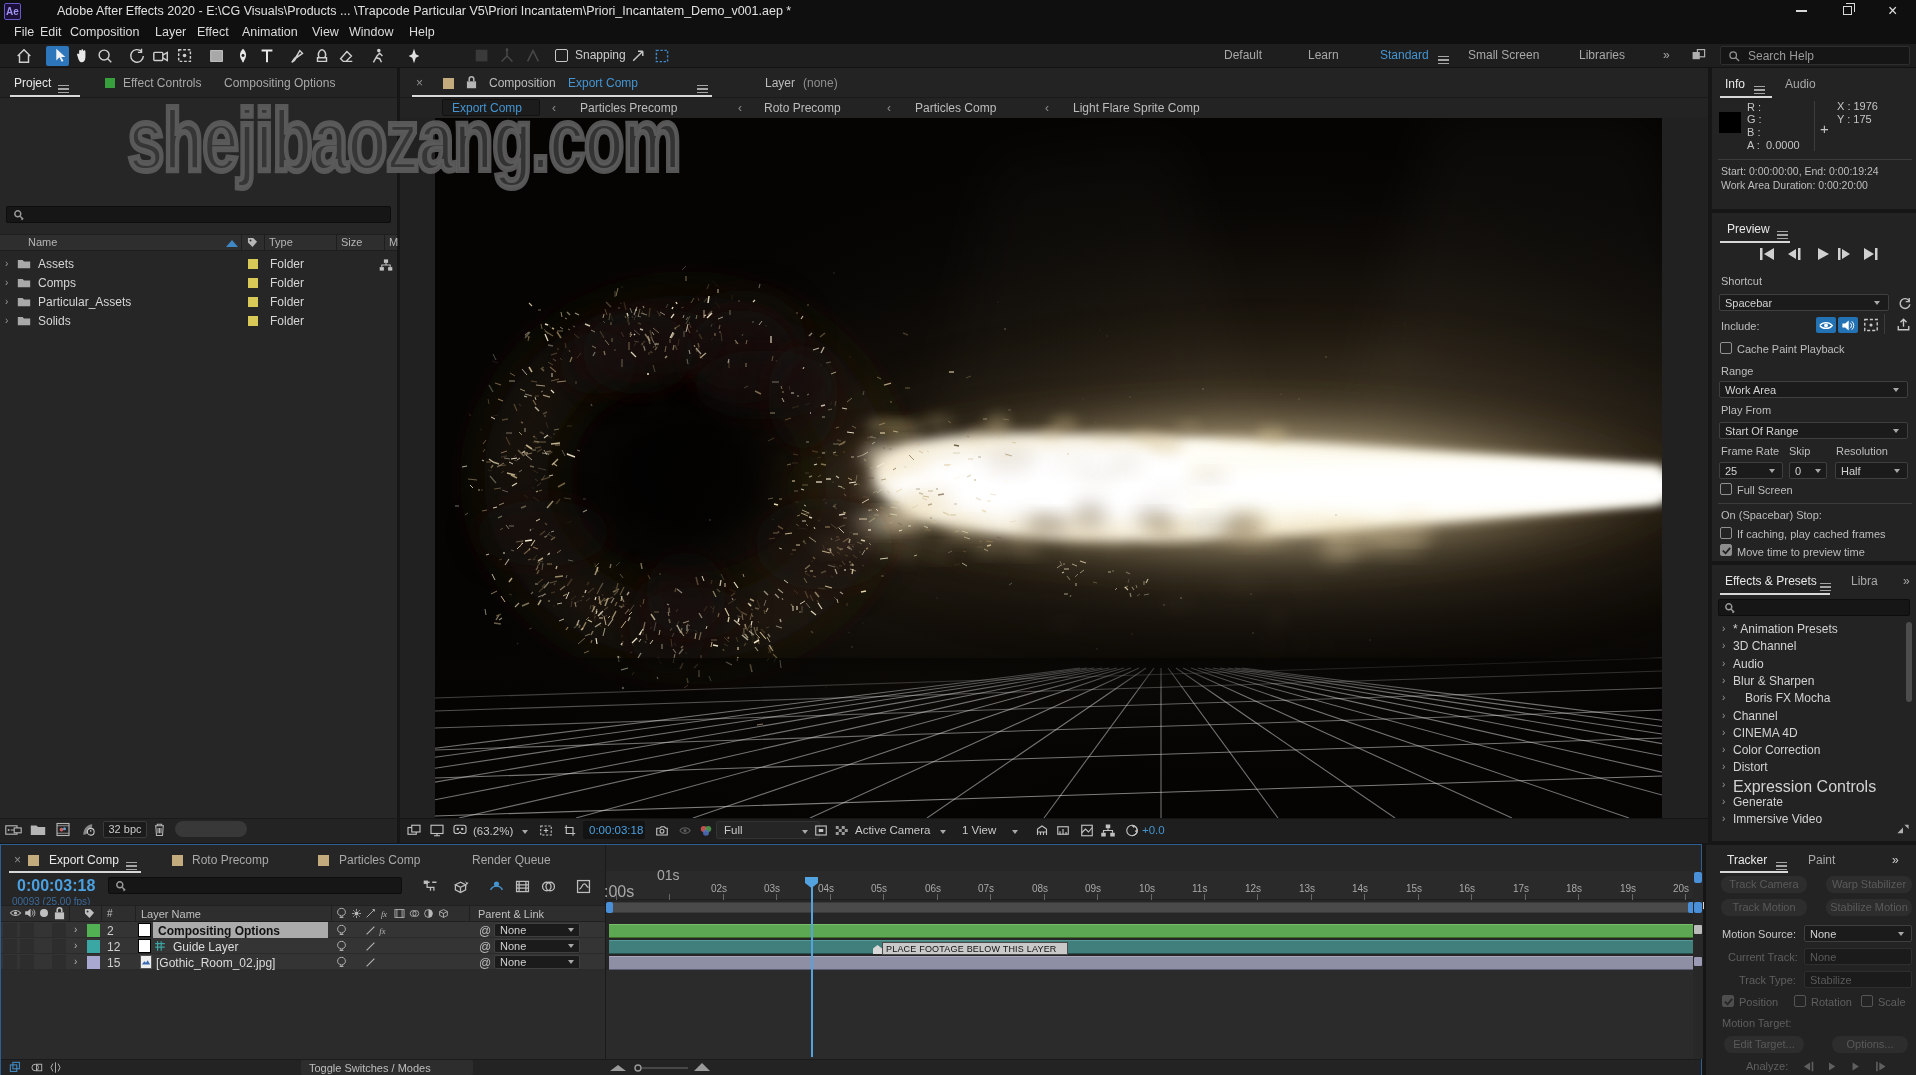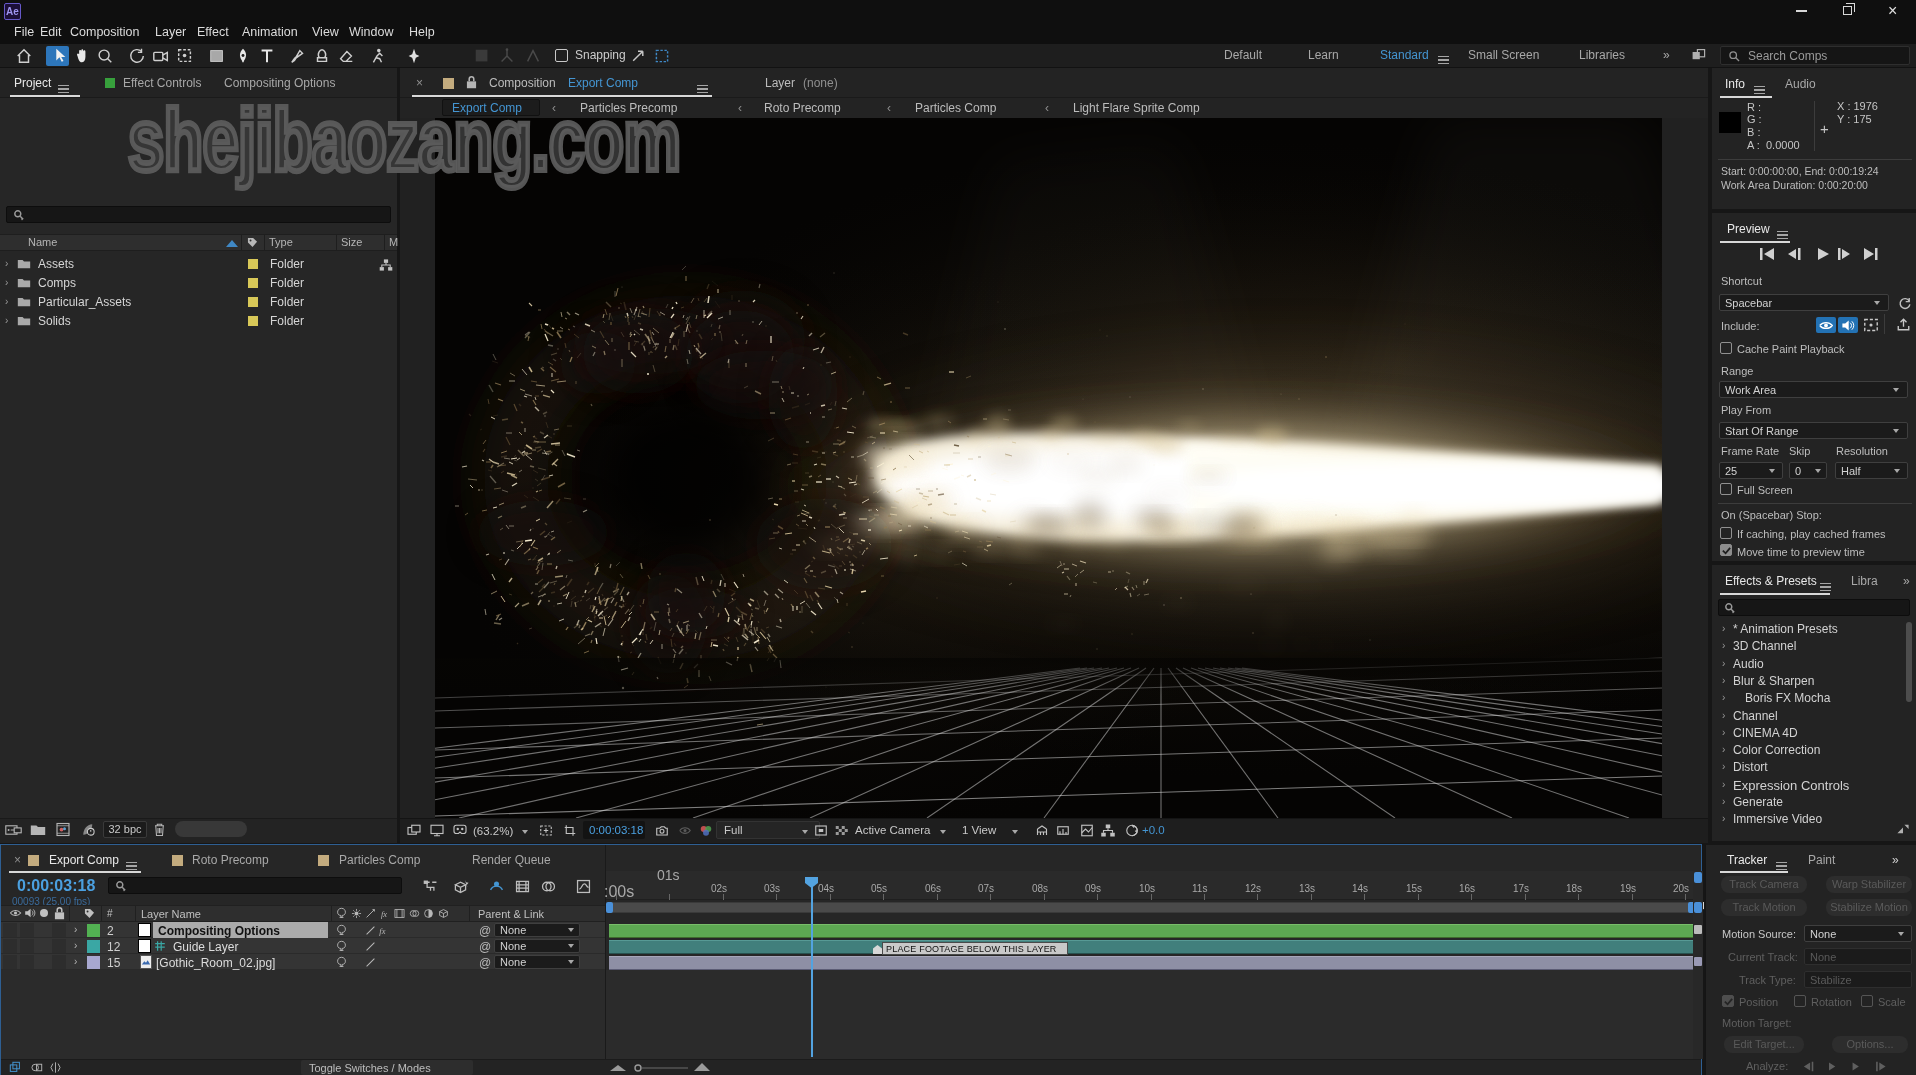--- a/index.html
+++ b/index.html
@@ -13,20 +13,21 @@
 .cb{position:absolute;width:12px;height:12px;border:1.5px solid #909090;border-radius:2px;background:transparent}
 .lbl{position:absolute;font-size:11px;color:#bdbdbd;white-space:nowrap}
 .ham{display:inline-block;width:11px;height:8px;border-top:1.5px solid #a5a5a5;border-bottom:1.5px solid #a5a5a5;position:relative}
 .ham:after{content:"";position:absolute;left:0;right:0;top:2.3px;height:1.5px;background:#a5a5a5}
 .menu-it{display:inline-block;color:#dcdcdc;font-size:12.5px}
 .pill{position:absolute;background:#2d2d2d;border-radius:8px;color:#5a5a5a;font-size:11px;text-align:center}
 </style></head><body>
 <div id="app">
     <div class="abs" style="left:0;top:0;width:1916px;height:22px;background:#0f0f0f">
       <div class="abs" style="left:4px;top:3px;width:17px;height:17px;background:#1c0f38;border:1px solid #6659c9;border-radius:2px;color:#9e94f0;font-size:10px;font-weight:bold;text-align:center;line-height:15px">Ae</div>
+      <div class="abs" style="left:57px;top:4px;font-size:12.5px;color:#e0e0e0;white-space:nowrap">Adobe After Effects 2020 - E:\CG Visuals\Products ... \Trapcode Particular V5\Priori Incantatem\Priori_Incantatem_Demo_v001.aep *</div>
       <div class="abs" style="left:1796px;top:10px;width:11px;height:1.5px;background:#d8d8d8"></div>
       <div class="abs" style="left:1843px;top:4px;width:9px;height:9px;border:1.5px solid #d8d8d8;margin-top:2px"></div>
       <div class="abs" style="left:1846px;top:3px;width:9px;height:9px;border-top:1.5px solid #d8d8d8;border-right:1.5px solid #d8d8d8"></div>
       <div class="abs" style="left:1888px;top:2px;font-size:16px;color:#e0e0e0">×</div>
     </div>
     <div class="abs" style="left:0;top:22px;width:1916px;height:22px;background:#0f0f0f">
       <div class="abs menu-it" style="left:14px;top:3px">File</div>
       <div class="abs menu-it" style="left:40px;top:3px">Edit</div>
       <div class="abs menu-it" style="left:70px;top:3px">Composition</div>
       <div class="abs menu-it" style="left:155px;top:3px">Layer</div>
@@ -117,21 +118,21 @@
       <div class="abs" style="left:1663px;top:4px;font-size:12px;color:#a8a8a8">»</div>
       <svg class="abs" style="left:1691px;top:4px" width="16" height="16" viewBox="0 0 20 20">
         <rect x="2" y="5" width="9" height="9" fill="#b0b0b0"></rect>
         <rect x="8" y="2" width="9" height="9" fill="none" stroke="#b0b0b0" stroke-width="1.5"></rect>
       </svg>
       <div class="abs" style="left:1720px;top:2px;width:190px;height:19px;background:#151515;border:1px solid #2e2e2e;border-radius:2px"></div>
       <svg class="abs" style="left:1728px;top:6px" width="13" height="13" viewBox="0 0 20 20">
         <circle cx="8" cy="8" r="5" stroke="#909090" fill="none" stroke-width="2"></circle>
         <path d="M12 12 L17 17" stroke="#909090" stroke-width="2"></path>
       </svg>
-      <div class="abs" style="left:1748px;top:5px;font-size:12px;color:#9a9a9a">Search Comps</div>
+      <div class="abs" style="left:1748px;top:5px;font-size:12px;color:#9a9a9a">Search Help</div>
     </div>
     <div class="abs panel" style="left:0;top:68px;width:397px;height:775px;background:#262626">
       <div class="abs" style="left:0;top:0;width:397px;height:30px;background:#232323;border-bottom:1px solid #1a1a1a"></div>
       <div class="abs tab tabon" style="left:14px;top:8px">Project</div>
       <div class="abs" style="left:58px;top:11px"><span class="ham"></span></div>
       <div class="abs uline" style="left:10px;top:27px;width:70px"></div>
       <div class="abs" style="left:105px;top:10px;width:10px;height:10px;background:#37a03c"></div>
       <div class="abs tab" style="left:123px;top:8px">Effect Controls</div>
       <div class="abs tab" style="left:224px;top:8px">Compositing Options</div>
       <div class="abs" style="left:6px;top:138px;width:385px;height:17px;background:#161616;border:1px solid #0d0d0d;border-radius:2px"></div>
@@ -1658,21 +1659,21 @@
       <div class="abs" style="left:33px;top:126.19999999999999px;font-size:12px;color:#d2d2d2">Boris FX Mocha</div>
       <div class="abs" style="left:10px;top:144.5px;color:#9a9a9a;font-size:10px">›</div>
       <div class="abs" style="left:21px;top:143.5px;font-size:12px;color:#d2d2d2">Channel</div>
       <div class="abs" style="left:10px;top:161.8px;color:#9a9a9a;font-size:10px">›</div>
       <div class="abs" style="left:21px;top:160.8px;font-size:12px;color:#d2d2d2">CINEMA 4D</div>
       <div class="abs" style="left:10px;top:179.10000000000002px;color:#9a9a9a;font-size:10px">›</div>
       <div class="abs" style="left:21px;top:178.10000000000002px;font-size:12px;color:#d2d2d2">Color Correction</div>
       <div class="abs" style="left:10px;top:196.40000000000003px;color:#9a9a9a;font-size:10px">›</div>
       <div class="abs" style="left:21px;top:195.40000000000003px;font-size:12px;color:#d2d2d2">Distort</div>
       <div class="abs" style="left:10px;top:213.70000000000005px;color:#9a9a9a;font-size:10px">›</div>
-      <div class="abs" style="left:21px;top:212.70000000000005px;font-size:13px;color:#d2d2d2">Expression Controls</div>
+      <div class="abs" style="left:21px;top:212.70000000000005px;font-size:16px;color:#d2d2d2">Expression Controls</div>
       <div class="abs" style="left:10px;top:231.00000000000006px;color:#9a9a9a;font-size:10px">›</div>
       <div class="abs" style="left:21px;top:230.00000000000006px;font-size:12px;color:#d2d2d2">Generate</div>
       <div class="abs" style="left:10px;top:248.30000000000007px;color:#9a9a9a;font-size:10px">›</div>
       <div class="abs" style="left:21px;top:247.30000000000007px;font-size:12px;color:#d2d2d2">Immersive Video</div>
       <div class="abs" style="left:194px;top:57px;width:6px;height:80px;background:#4d4d4d;border-radius:3px"></div>
       <svg class="abs" style="left:184px;top:258px" width="14" height="12" viewBox="0 0 20 16">
         <path d="M2 14 L10 6 V14 Z M12 2 h6 v6" fill="#b0b0b0"></path>
       </svg>
     </div>
     <div class="abs panel" style="left:1705px;top:845px;width:211px;height:230px;border-left:1px solid #151515">

